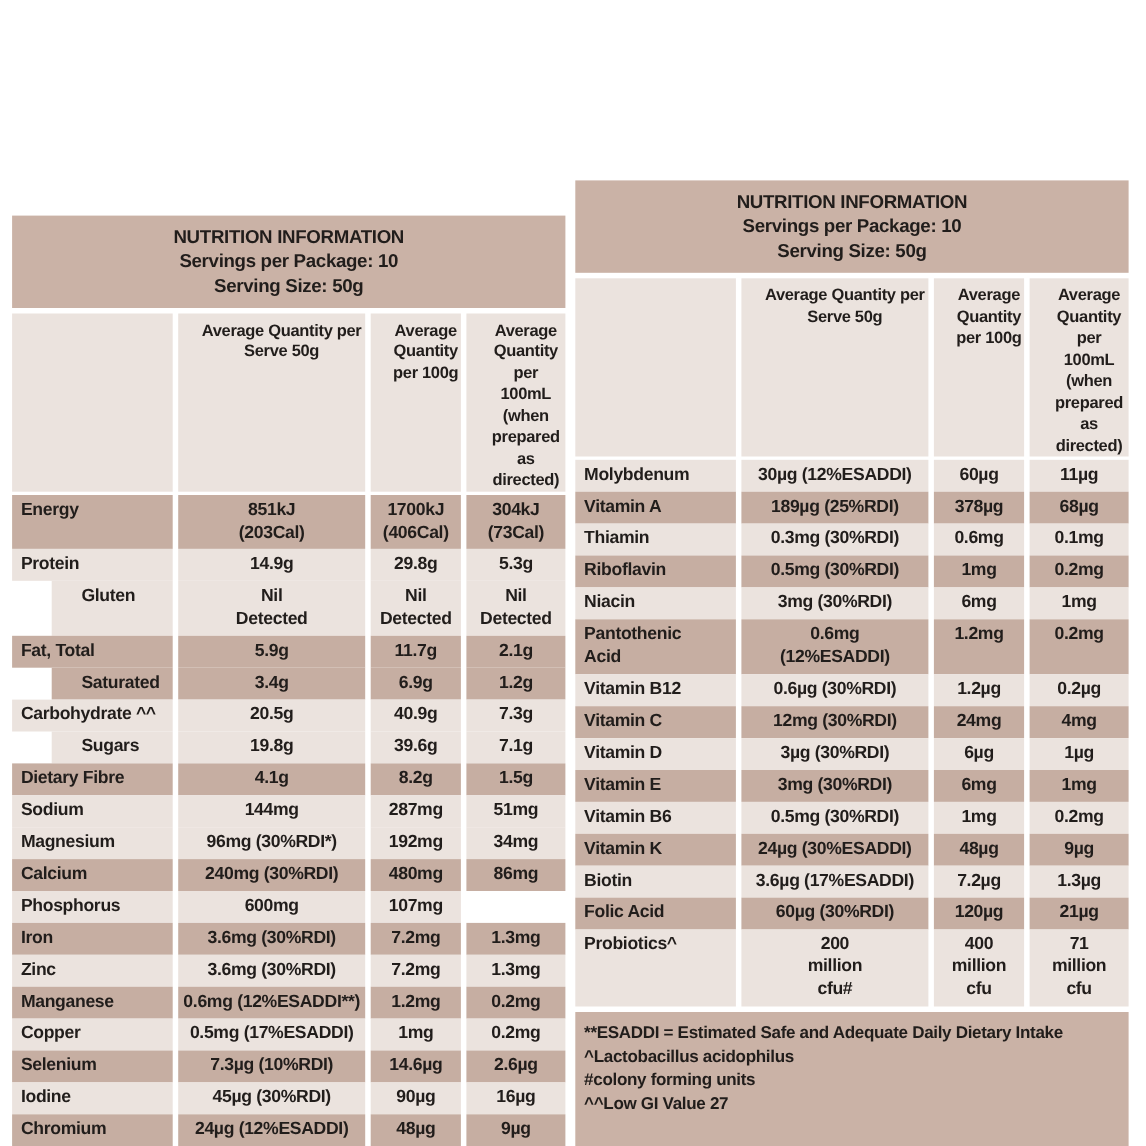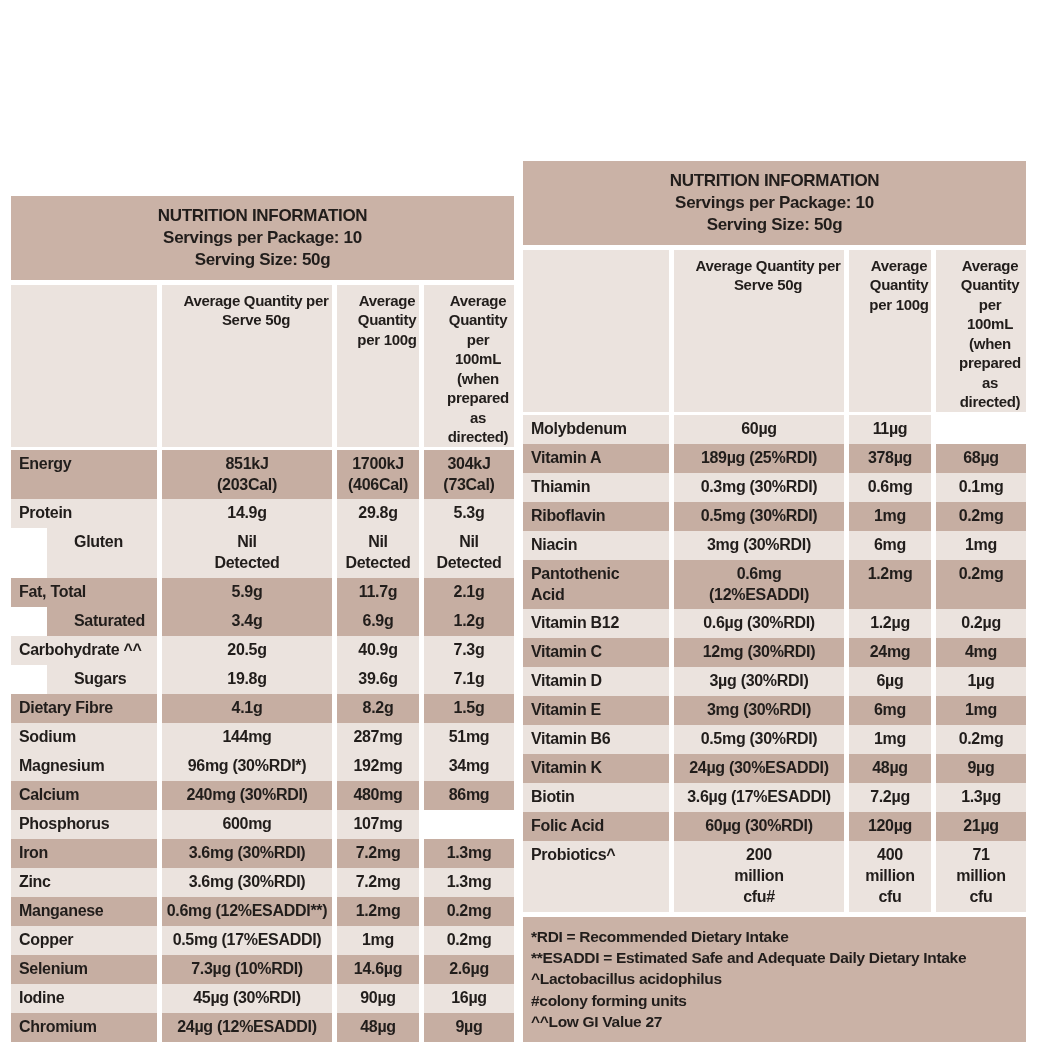--- a/index.html
+++ b/index.html
@@ -236,20 +236,21 @@
       <div class="cell">Average
 Quantity
 per 100mL
 (when
 prepared as
 directed)</div>
     </div>
     <div id="rows-right">
         <div class="grid-row data-row shade-light">
           <div class="cell label">Molybdenum</div>
+          <div class="cell val">30µg (12%ESADDI)</div>
           <div class="cell val">60µg</div>
           <div class="cell val">11µg</div>
         </div>
         <div class="grid-row data-row shade-dark">
           <div class="cell label">Vitamin A</div>
           <div class="cell val">189µg (25%RDI)</div>
           <div class="cell val">378µg</div>
           <div class="cell val">68µg</div>
         </div>
         <div class="grid-row data-row shade-light">
@@ -333,21 +334,20 @@
 cfu#</div>
           <div class="cell val">400
 million
 cfu</div>
           <div class="cell val">71
 million
 cfu</div>
         </div>
       </div>
     <div class="footnotes">
-      <div class="fn">*RDI = Recommended Dietary Intake</div>
       <div class="fn">**ESADDI = Estimated Safe and Adequate Daily Dietary Intake</div>
       <div class="fn">^Lactobacillus acidophilus</div>
       <div class="fn">#colony forming units</div>
       <div class="fn">^^Low GI Value 27</div>
     </div>
   </section>
 
 </div>
 
 </body></html>

